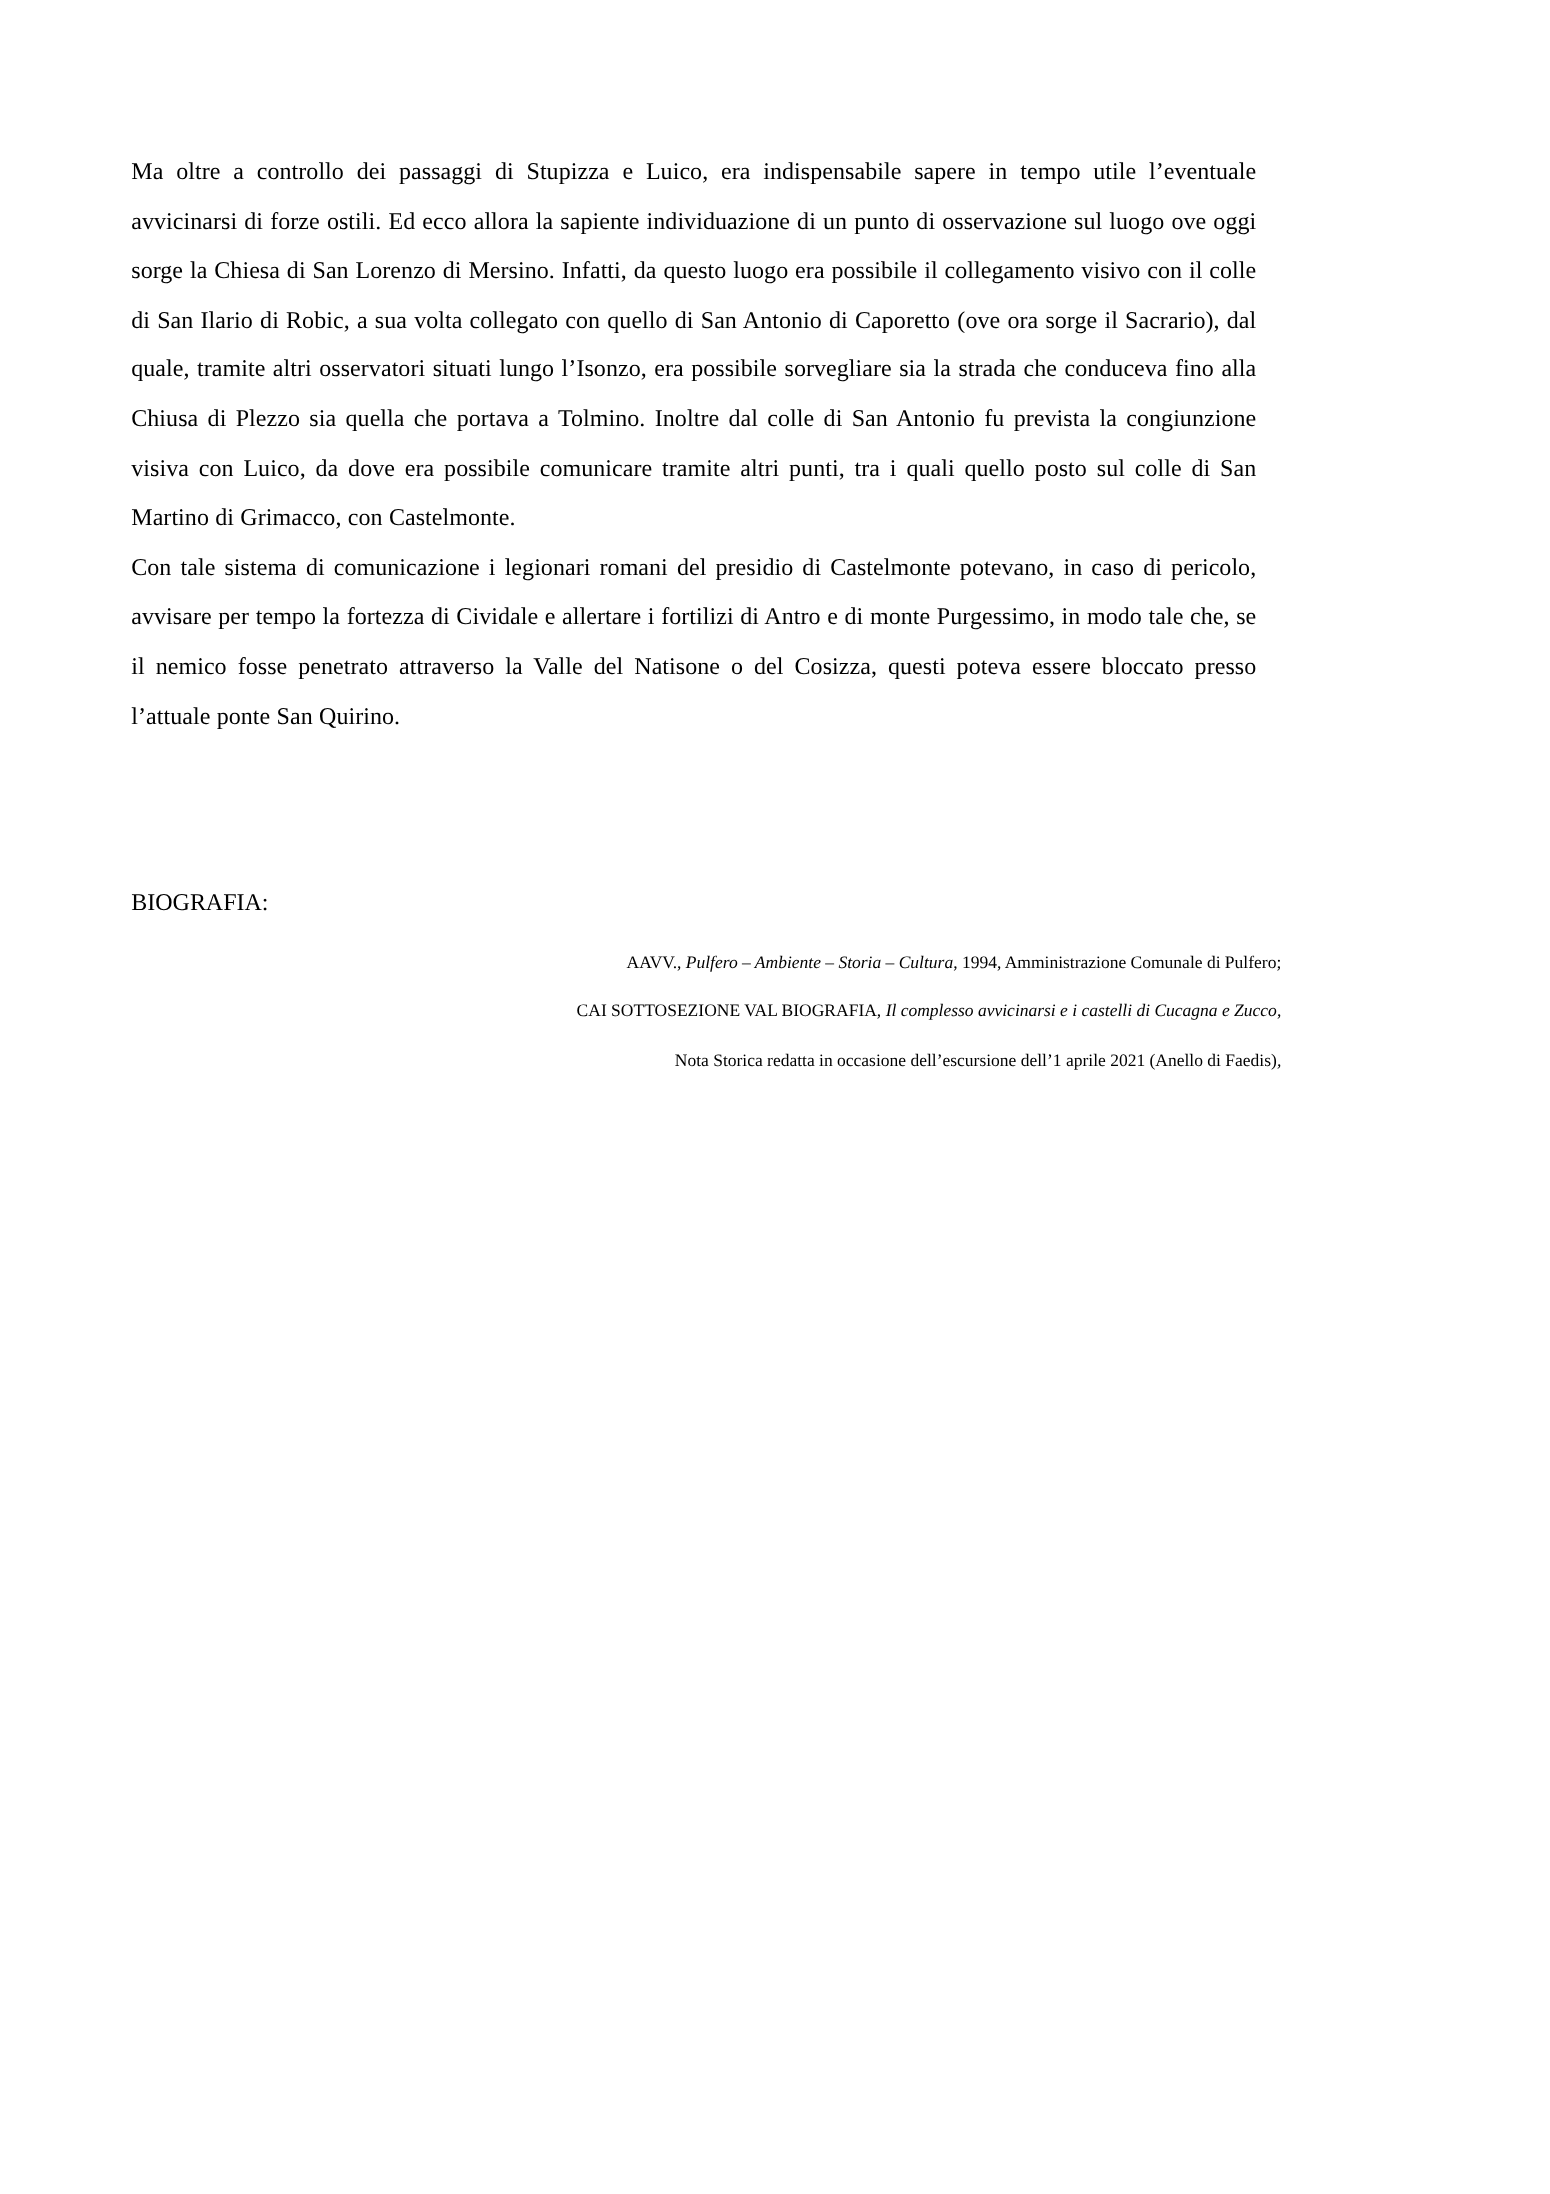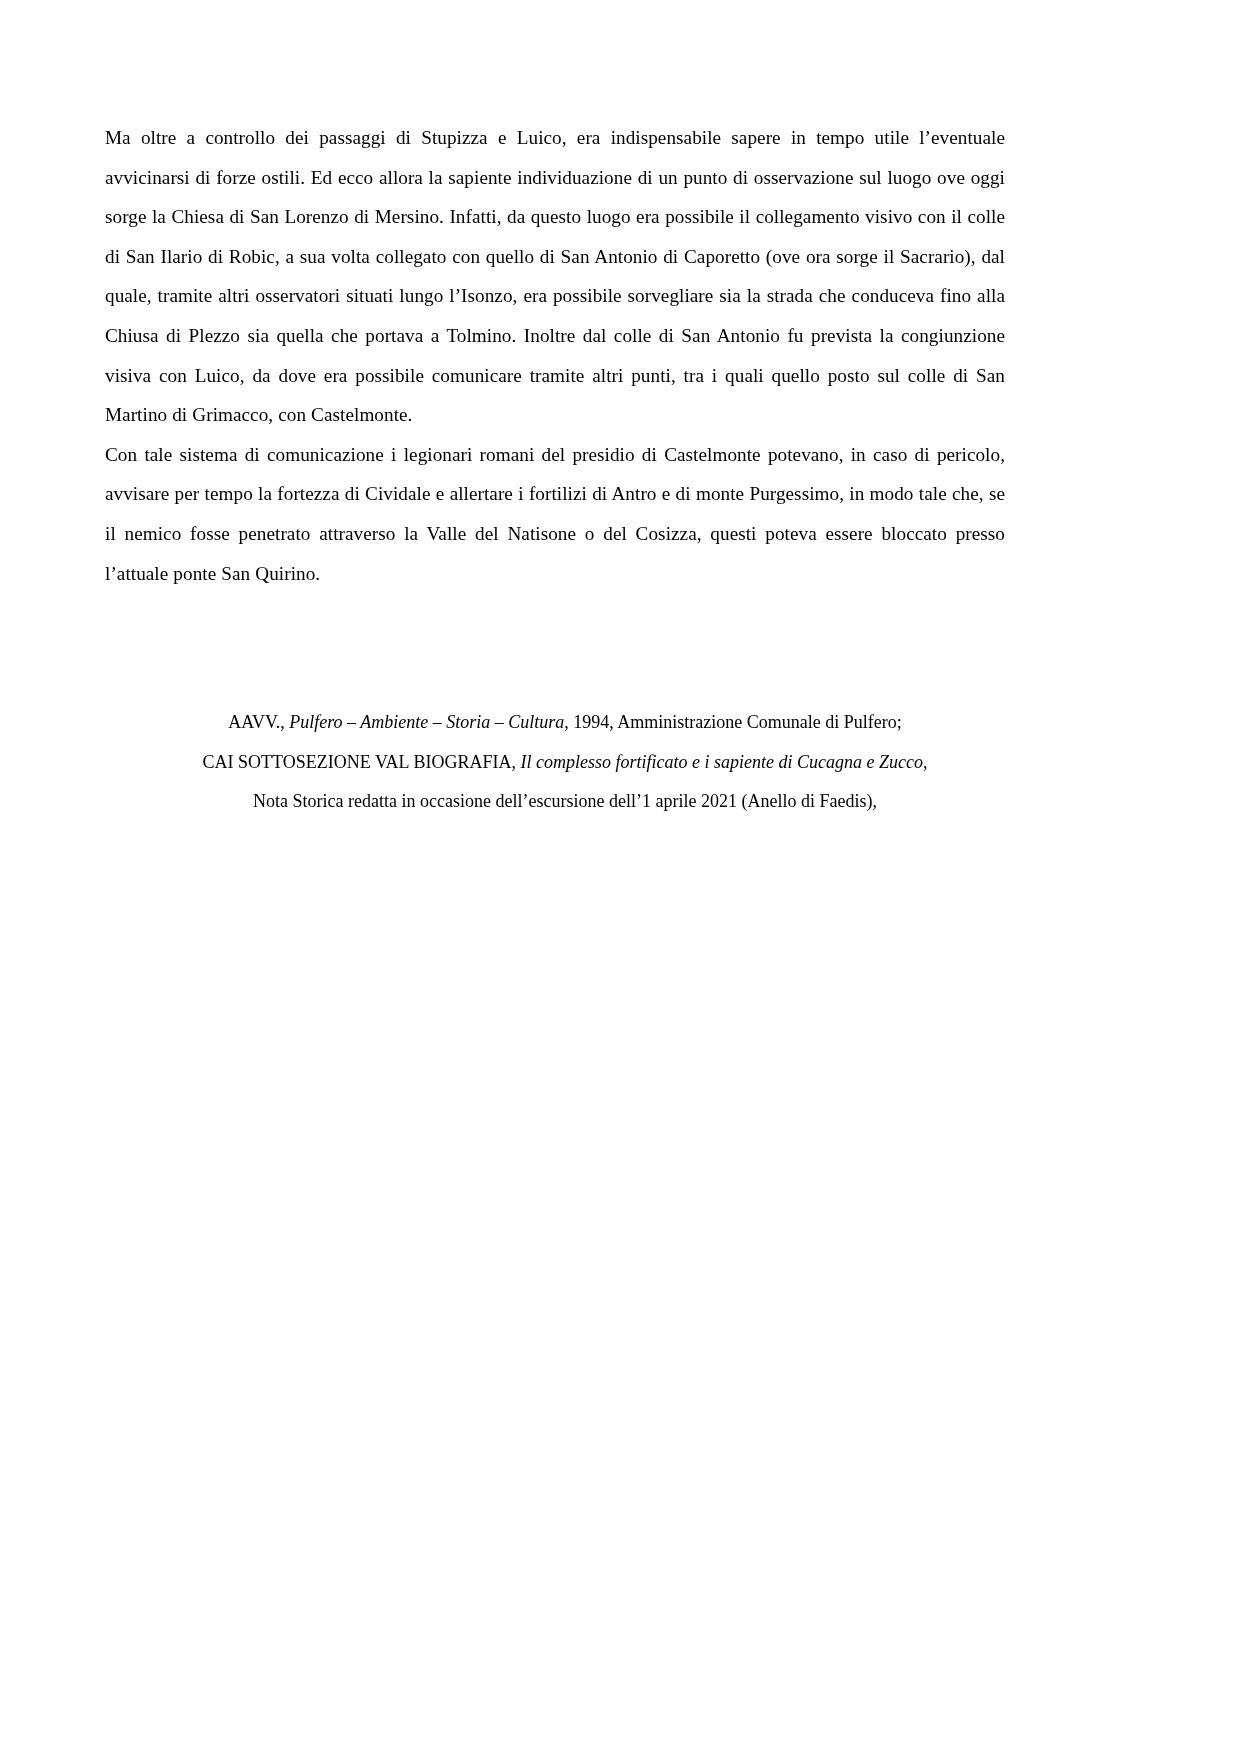--- a/index.html
+++ b/index.html
@@ -33,23 +33,23 @@
     -webkit-hyphens: none;
     hyphens: none;
   }
   .bib-block {
     position: absolute;
     left: 105px;
     top: 703px;
     width: 920px;
   }
   .bib-line {
-    font-size: 18px;
+    font-size: 14px;
     line-height: 39.6px;
-    text-align: center;
+    text-align: right;
     white-space: nowrap;
   }
   .bib-heading {
     font-size: 19.2px;
     line-height: 39.6px;
     margin-bottom: 8px;
   }
   i, em { font-style: italic; }
 </style>
 </head>
@@ -60,27 +60,28 @@
   <div class="content">
 
     <p class="body-par">Ma oltre a controllo dei passaggi di Stupizza e Luico, era indispensabile sapere in tempo utile l’eventuale avvicinarsi di forze ostili. Ed ecco allora la sapiente individuazione di un punto di osservazione sul luogo ove oggi sorge la Chiesa di San Lorenzo di Mersino. Infatti, da questo luogo era possibile il collegamento visivo con il colle di San Ilario di Robic, a sua volta collegato con quello di San Antonio di Caporetto (ove ora sorge il Sacrario), dal quale, tramite altri osservatori situati lungo l’Isonzo, era possibile sorvegliare sia la strada che conduceva  fino alla Chiusa di Plezzo sia quella che portava a Tolmino. Inoltre dal colle di San Antonio fu prevista la congiunzione visiva con  Luico, da dove era possibile comunicare tramite altri punti, tra i quali quello posto sul colle di San Martino di Grimacco, con Castelmonte.</p>
 
     <p class="body-par">Con tale sistema di comunicazione i legionari romani del presidio di Castelmonte potevano, in caso di pericolo, avvisare per tempo la fortezza di Cividale e allertare i fortilizi di Antro e  di monte Purgessimo, in modo tale che, se il nemico fosse penetrato attraverso la Valle del Natisone o  del Cosizza, questi poteva essere bloccato presso l’attuale ponte San Quirino.</p>
 
   </div>
 
   <div class="bib-block">
 
+    <div class="bib-heading">BIOGRAFIA:</div>
 
     <div class="bib-line">
       <span> AAVV., </span><i>Pulfero – Ambiente – Storia – Cultura</i><span>, 1994, Amministrazione Comunale di Pulfero;</span>
     </div>
 
     <div class="bib-line">
-      <span>CAI SOTTOSEZIONE VAL BIOGRAFIA, </span><i>Il complesso fortificato e i sapiente di Cucagna e Zucco</i><span>,</span>
+      <span>CAI SOTTOSEZIONE VAL BIOGRAFIA, </span><i>Il complesso avvicinarsi e i castelli di Cucagna e Zucco</i><span>,</span>
     </div>
 
     <div class="bib-line">
       <span>Nota Storica redatta in occasione dell’escursione dell’1 aprile 2021 (Anello di Faedis)</span><i>,</i>
     </div>
 
   </div>
 
 </div>
 

